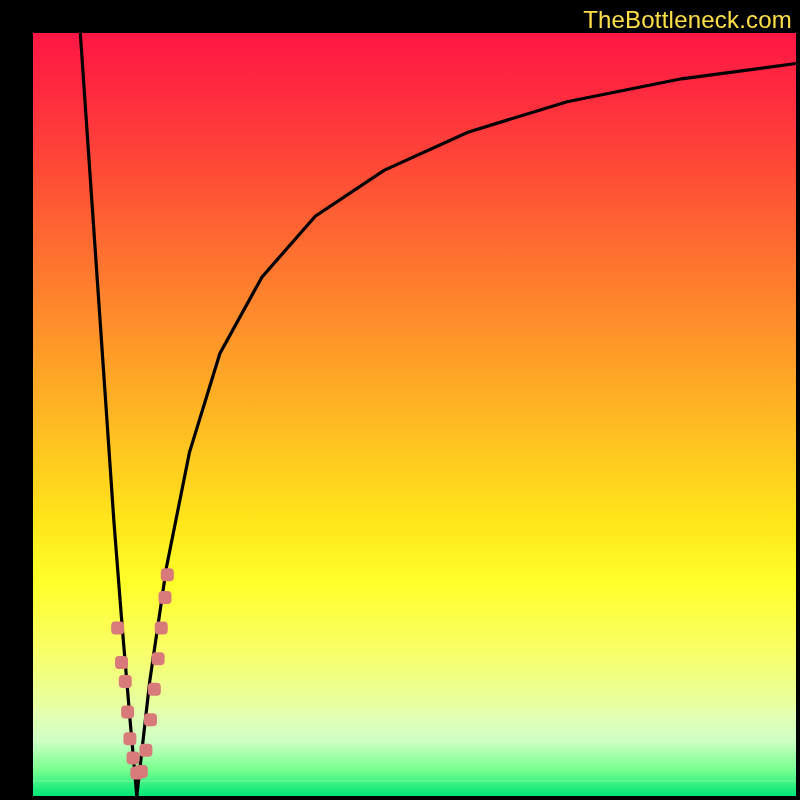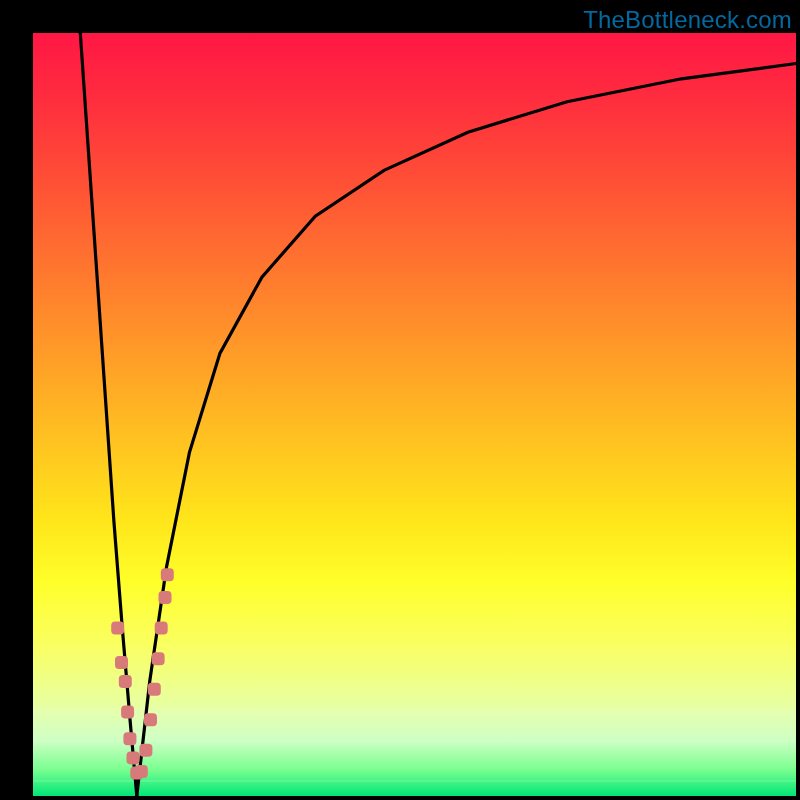--- a/index.html
+++ b/index.html
@@ -65,21 +65,21 @@
     left: 0;
     top: 0;
     width: 763px;
     height: 763px;
     overflow: visible;
   }
   .watermark {
     position: absolute;
     top: 6px;
     right: 8px;
-    color: #0369a1;
+    color: #fde047;
     font-size: 24px;
     font-weight: 500;
     letter-spacing: 0.2px;
     user-select: none;
   }
 </style>
 </head>
 <body>
 
 <div class="frame">

